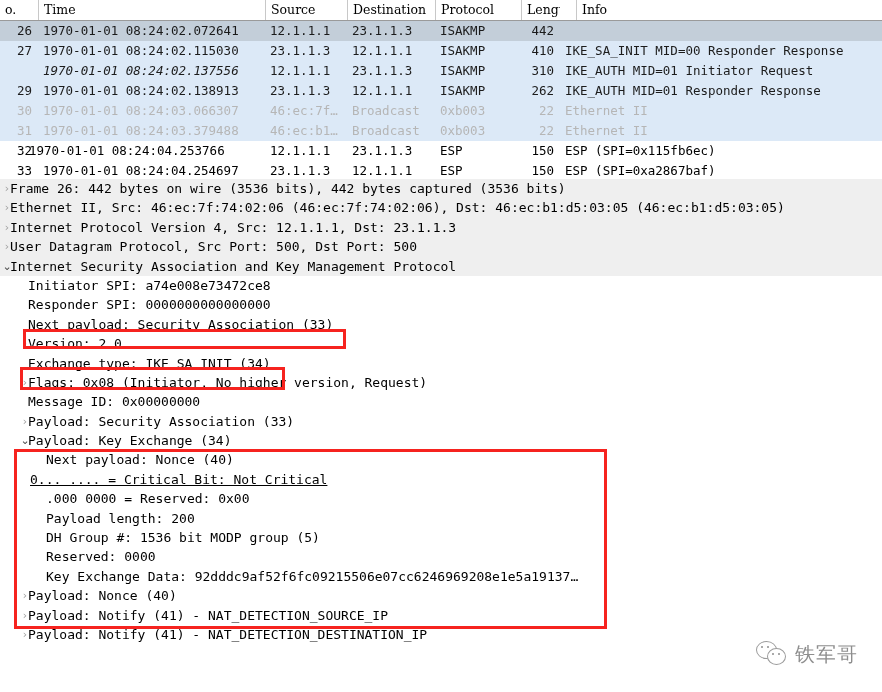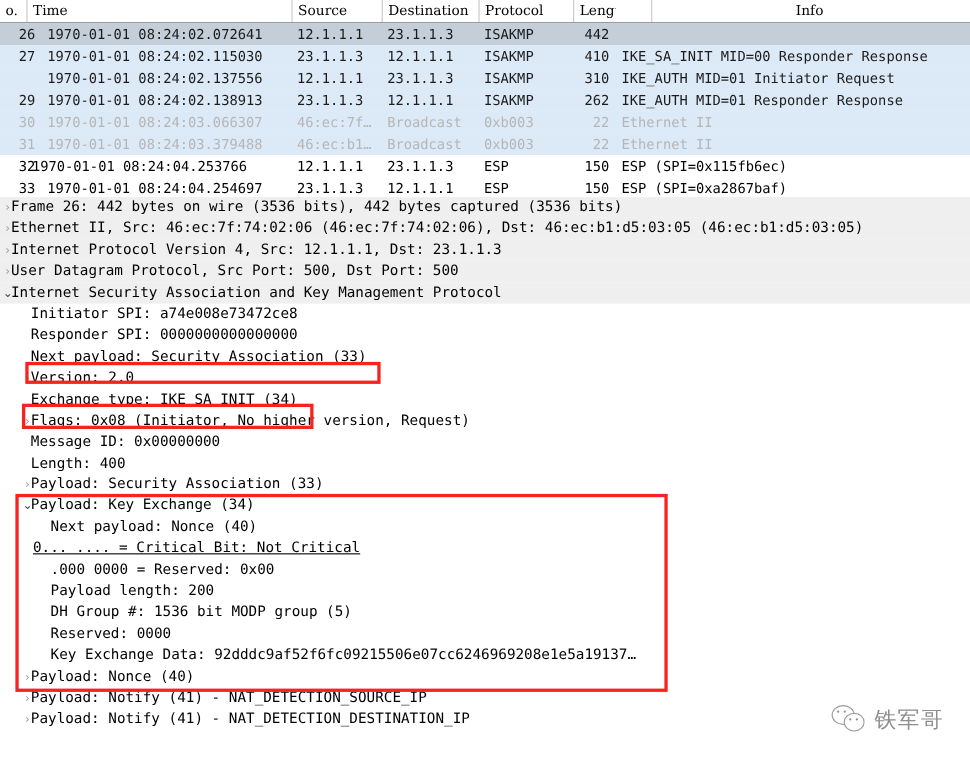--- a/index.html
+++ b/index.html
@@ -170,26 +170,26 @@
     background: #9a9a9a;
   }
 </style>
 </head>
 <body>
 
 <div id="packet-list">
   <div id="top-border"></div>
   <div class="col-header-row">
       <div class="col-header first" style="left: 0px; width: 38px;">o.</div>
-      <div class="col-header" style="left: 24px; width: 227px;">Time</div>
+      <div class="col-header" style="left: 38px; width: 227px;">Time</div>
       <div class="col-header" style="left: 265px; width: 82px;">Source</div>
       <div class="col-header" style="left: 347px; width: 88px;">Destination</div>
       <div class="col-header" style="left: 435px; width: 86px;">Protocol</div>
       <div class="col-header" style="left: 521px; width: 39px;">Length</div>
-      <div class="col-header" style="left: 592px; width: 282px; text-align: center;">Info</div>
+      <div class="col-header" style="left: 576px; width: 282px;">Info</div>
     </div>
   <div class="plist-rows">
       <div class="plist-row row-selected">
         <div class="cell r" style="left: 0px; width: 32px; padding-left: 0px;">26</div>
         <div class="cell" style="left: 38px; width: 221px; padding-left: 5px;">1970-01-01 08:24:02.072641</div>
         <div class="cell" style="left: 265px; width: 76px; padding-left: 5px;">12.1.1.1</div>
         <div class="cell" style="left: 347px; width: 82px; padding-left: 5px;">23.1.1.3</div>
         <div class="cell" style="left: 435px; width: 80px; padding-left: 5px;">ISAKMP</div>
         <div class="cell r" style="left: 521px; width: 33px; padding-left: 0px;">442</div>
       </div>
@@ -197,21 +197,21 @@
         <div class="cell r" style="left: 0px; width: 32px; padding-left: 0px;">27</div>
         <div class="cell" style="left: 38px; width: 221px; padding-left: 5px;">1970-01-01 08:24:02.115030</div>
         <div class="cell" style="left: 265px; width: 76px; padding-left: 5px;">23.1.1.3</div>
         <div class="cell" style="left: 347px; width: 82px; padding-left: 5px;">12.1.1.1</div>
         <div class="cell" style="left: 435px; width: 80px; padding-left: 5px;">ISAKMP</div>
         <div class="cell r" style="left: 521px; width: 33px; padding-left: 0px;">410</div>
         <div class="cell" style="left: 560px; width: 316px; padding-left: 5px;">IKE_SA_INIT MID=00 Responder Response</div>
       </div>
       <div class="plist-row row-isakmp">
         <div class="cell r" style="left: 0px; width: 32px; padding-left: 0px; margin-top: 24px;">28</div>
-        <div class="cell" style="left: 38px; width: 221px; padding-left: 5px;">1970-01-01 08:24:02.137556</div>
+        <div class="cell" style="left: 38px; width: 221px; padding-left: 5px; font-style: italic;">1970-01-01 08:24:02.137556</div>
         <div class="cell" style="left: 265px; width: 76px; padding-left: 5px;">12.1.1.1</div>
         <div class="cell" style="left: 347px; width: 82px; padding-left: 5px;">23.1.1.3</div>
         <div class="cell" style="left: 435px; width: 80px; padding-left: 5px;">ISAKMP</div>
         <div class="cell r" style="left: 521px; width: 33px; padding-left: 0px;">310</div>
         <div class="cell" style="left: 560px; width: 316px; padding-left: 5px;">IKE_AUTH MID=01 Initiator Request</div>
       </div>
       <div class="plist-row row-isakmp">
         <div class="cell r" style="left: 0px; width: 32px; padding-left: 0px;">29</div>
         <div class="cell" style="left: 38px; width: 221px; padding-left: 5px;">1970-01-01 08:24:02.138913</div>
         <div class="cell" style="left: 265px; width: 76px; padding-left: 5px;">23.1.1.3</div>
@@ -295,23 +295,20 @@
     </div>
     <div class="dline">
       <span class="dtext" style="left: 28px;">Exchange type: IKE SA INIT (34)</span>
     </div>
     <div class="dline">
       <span class="twisty" style="left: 19px;">›</span>
       <span class="dtext" style="left: 28px;">Flags: 0x08 (Initiator, No higher version, Request)</span>
     </div>
     <div class="dline">
       <span class="dtext" style="left: 28px;">Message ID: 0x00000000</span>
-    </div>
-    <div class="dline">
-      <span class="dtext" style="left: 28px;">Length: 400</span>
     </div>
     <div class="dline">
       <span class="twisty" style="left: 19px;">›</span>
       <span class="dtext" style="left: 28px;">Payload: Security Association (33)</span>
     </div>
     <div class="dline">
       <span class="twisty open" style="left: 19px;">⌄</span>
       <span class="dtext" style="left: 28px;">Payload: Key Exchange (34)</span>
     </div>
     <div class="dline">

